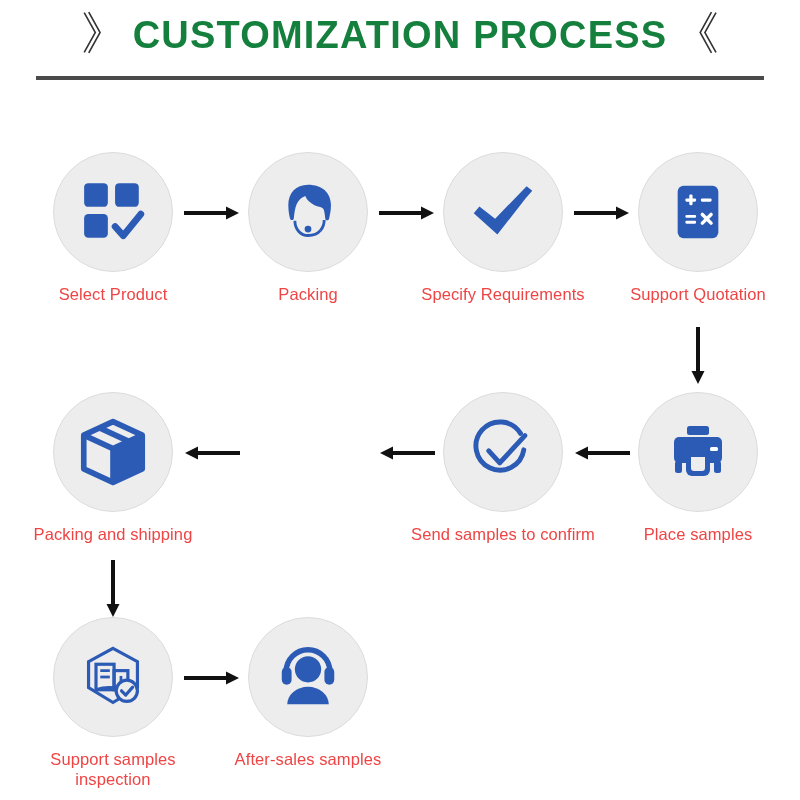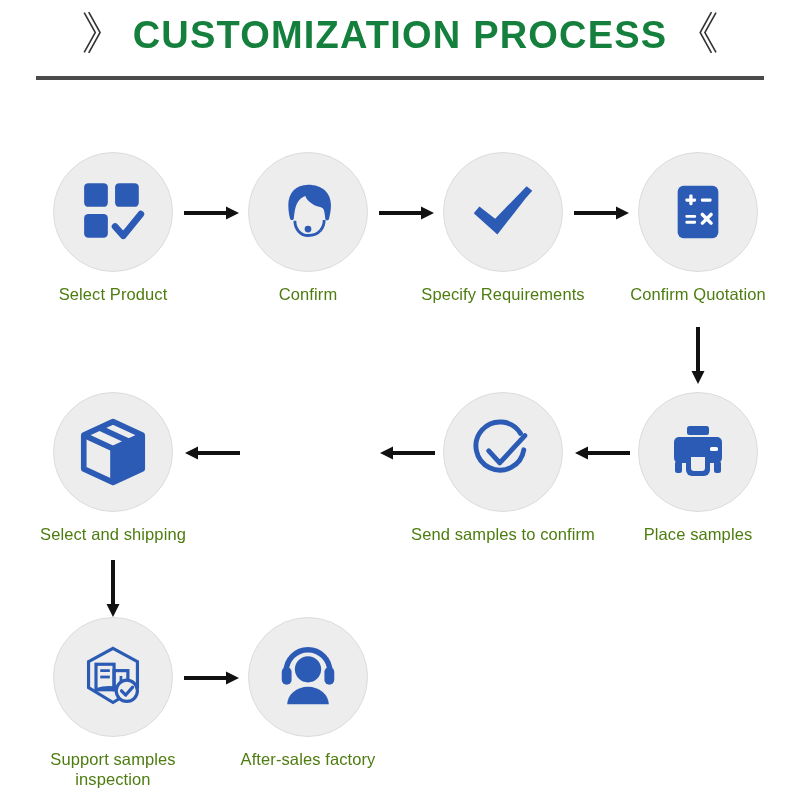--- a/index.html
+++ b/index.html
@@ -89,21 +89,21 @@
     display: flex;
     align-items: center;
     justify-content: center;
   }
 
   .circle svg { display: block; }
 
   .node-label {
     margin-top: 12px;
     font-size: 16.5px;
-    color: #4d7c0f;
+    color: #ef4444;
     text-align: center;
     line-height: 1.22;
     letter-spacing: 0.1px;
     white-space: pre-line;
     font-family: "Liberation Sans", sans-serif;
   }
 
   
   .arrow-h, .arrow-v {
     position: absolute;
@@ -147,21 +147,21 @@
             <path d="M32 7c-11 0-18 7.5-18 18.5 0 6 1 10 1.6 12.6.4 1.8 3.2 1.7 3.4-.2.5-4.6 1-9.2 2.6-13
                      1.6-3.8 4.6-6.4 8-7.6 1 3.6 6 8.4 13.4 10.2 2 .5 3.4 1.6 3.8 3.6.5 2.4.8 4.8 1 7
                      .2 1.9 3 2 3.4.2C51.8 35.4 53 31 53 25.5 53 14.5 45 7 32 7z" fill="#2C5BB5"></path>
             <path d="M20 40c0 8 5.5 13.5 12 13.5" fill="none" stroke="#2C5BB5" stroke-width="2.6"></path>
             <path d="M32 53.5c5 0 9-1.6 11.4-4.6" fill="none" stroke="#2C5BB5" stroke-width="2.6"></path>
             <path d="M43.4 48.9c2.2-2.6 3.4-6 3.4-9.6" fill="none" stroke="#2C5BB5" stroke-width="2.6"></path>
             <circle cx="32" cy="47.6" r="3.1" fill="#2C5BB5"></circle>
           </svg>
         </span>
       </div>
-      <div class="node-label">Confirm</div>
+      <div class="node-label">Packing</div>
     </div>
 
     <div class="node" style="left:405px; top:60px;">
       <div class="circle">
         <span>
           <svg width="72" height="72" viewBox="0 0 64 64">
             <path d="M6 33 L11 27 L25 38 L53 9 L58 13 L52 20 L27 52 Z" fill="#2C5BB5"></path>
           </svg>
         </span>
       </div>
@@ -175,21 +175,21 @@
             <rect x="11" y="5" width="42" height="54" rx="6" fill="#2C5BB5"></rect>
             <rect x="19" y="18" width="11" height="3.4" rx="1.2" fill="#ffffff"></rect>
             <rect x="23" y="14" width="3.4" height="11" rx="1.2" fill="#ffffff"></rect>
             <rect x="35" y="18" width="11" height="3.4" rx="1.2" fill="#ffffff"></rect>
             <rect x="19" y="35" width="11" height="3" rx="1.1" fill="#ffffff"></rect>
             <rect x="19" y="41" width="11" height="3" rx="1.1" fill="#ffffff"></rect>
             <path d="M36.5 34.5 L45.5 43.5 M45.5 34.5 L36.5 43.5" stroke="#ffffff" stroke-width="3.6" stroke-linecap="round"></path>
           </svg>
         </span>
       </div>
-      <div class="node-label">Confirm Quotation</div>
+      <div class="node-label">Support Quotation</div>
     </div>
 
     <div class="arrow-h" style="left:184px; top:113px;">
       <svg width="56" height="16" viewBox="0 0 56 16">
         <line x1="0" y1="8" x2="42" y2="8" stroke="#111111" stroke-width="4"></line>
         <path d="M42 1.5 L55 8 L42 14.5 Z" fill="#111111"></path>
       </svg>
     </div>
     <div class="arrow-h" style="left:379px; top:113px;">
       <svg width="56" height="16" viewBox="0 0 56 16">
@@ -216,21 +216,21 @@
         <span>
           <svg width="72" height="72" viewBox="0 0 64 64">
             <path d="M32 5 L58 17 L58 47 L32 59 L6 47 L6 17 Z" fill="none" stroke="#2C5BB5" stroke-width="5" stroke-linejoin="round"></path>
             <path d="M6 17 L32 29 L58 17" fill="none" stroke="#2C5BB5" stroke-width="5" stroke-linejoin="round"></path>
             <path d="M32 29 L32 59" fill="none" stroke="#2C5BB5" stroke-width="5"></path>
             <path d="M32 29 L58 17 L58 47 L32 59 Z" fill="#2C5BB5"></path>
             <path d="M21 11 L47 23" fill="none" stroke="#2C5BB5" stroke-width="5"></path>
           </svg>
         </span>
       </div>
-      <div class="node-label">Select and shipping</div>
+      <div class="node-label">Packing and shipping</div>
     </div>
 
 
     <div class="node" style="left:405px; top:300px;justify-content:space-between;">
       <div class="circle">
         <span>
           <svg width="70" height="70" viewBox="0 0 64 64">
             <path d="M48 15 A22 22 0 1 0 51 30" fill="none" stroke="#2C5BB5" stroke-width="4.5" stroke-linecap="round"></path>
             <path d="M19 31 L29 42 L52 17" fill="none" stroke="#2C5BB5" stroke-width="4.5" stroke-linecap="round" stroke-linejoin="round"></path>
           </svg>
@@ -307,21 +307,21 @@
         <span>
           <svg width="70" height="70" viewBox="0 0 64 64">
             <path d="M12 27 a20 20 0 0 1 40 0" fill="none" stroke="#2C5BB5" stroke-width="5"></path>
             <rect x="8" y="23" width="9" height="16" rx="4.5" fill="#2C5BB5"></rect>
             <rect x="47" y="23" width="9" height="16" rx="4.5" fill="#2C5BB5"></rect>
             <circle cx="32" cy="25" r="12" fill="#2C5BB5"></circle>
             <path d="M13 57 a19 16 0 0 1 38 0 Z" fill="#2C5BB5"></path>
           </svg>
         </span>
       </div>
-      <div class="node-label">After-sales factory</div>
+      <div class="node-label">After-sales samples</div>
     </div>
 
     <div class="arrow-h" style="left:184px; top:578px;">
       <svg width="56" height="16" viewBox="0 0 56 16">
         <line x1="0" y1="8" x2="42" y2="8" stroke="#111111" stroke-width="4"></line>
         <path d="M42 1.5 L55 8 L42 14.5 Z" fill="#111111"></path>
       </svg>
     </div>
 
   </div>

